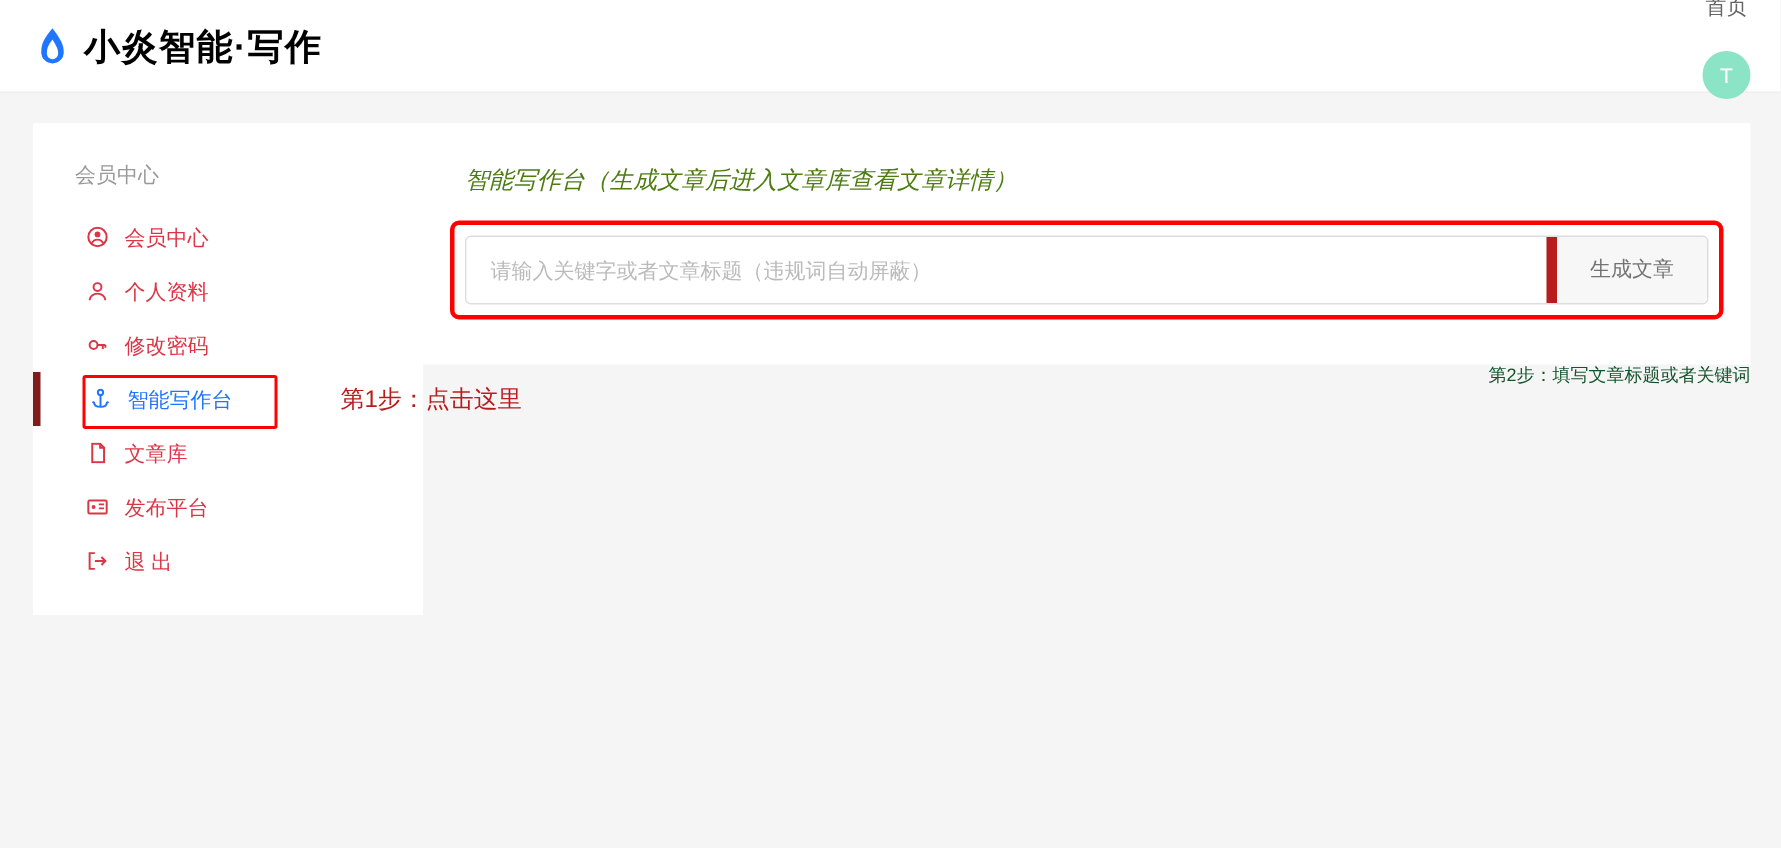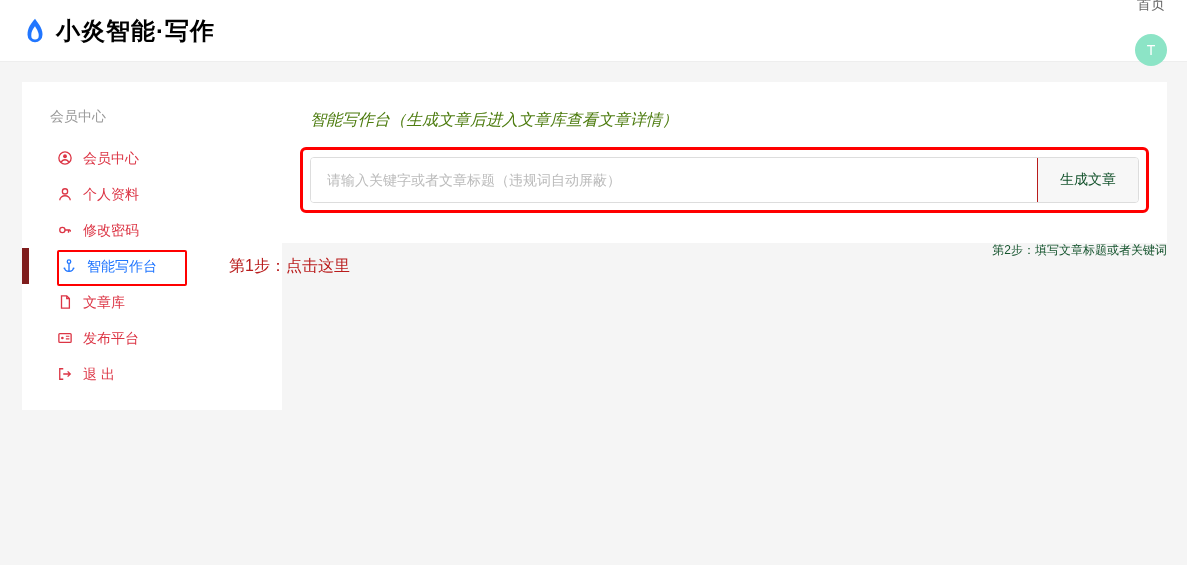--- a/index.html
+++ b/index.html
@@ -78,21 +78,21 @@
       gap: 10px;
       padding: 10px 32px;
       font-size: 14px;
       color: #dc3545;
       cursor: pointer;
       border-left: 3px solid transparent;
       position: relative;
     }
     .sidebar-item.active {
       color: #2176ff;
-      border-left: 7px solid #7f1d1d;
+      border-left: 5px solid #7f1d1d;
     }
     .sidebar-item .icon {
       width: 16px;
       height: 16px;
       display: flex;
       align-items: center;
       justify-content: center;
     }
     .sidebar-item-label { line-height: 1; }
     .step1-box {
@@ -140,24 +140,24 @@
       border: none;
       padding: 14px 16px;
       font-size: 14px;
       outline: none;
       color: #333;
     }
     .input-field::placeholder { color: #bbb; }
     .generate-btn {
       background: #f7f7f7;
       border: none;
-      border-left: 1px solid #b91c1c;
+      border-left: 7px solid #b91c1c;
       padding: 0 22px;
       font-size: 14px;
-      color: #14532d;
+      color: #737373;
       cursor: pointer;
     }
     .input-highlight {
       position: absolute;
       border: 3px solid #ff0000;
       border-radius: 6px;
       left: -10px;
       right: -10px;
       top: -10px;
       bottom: -10px;

